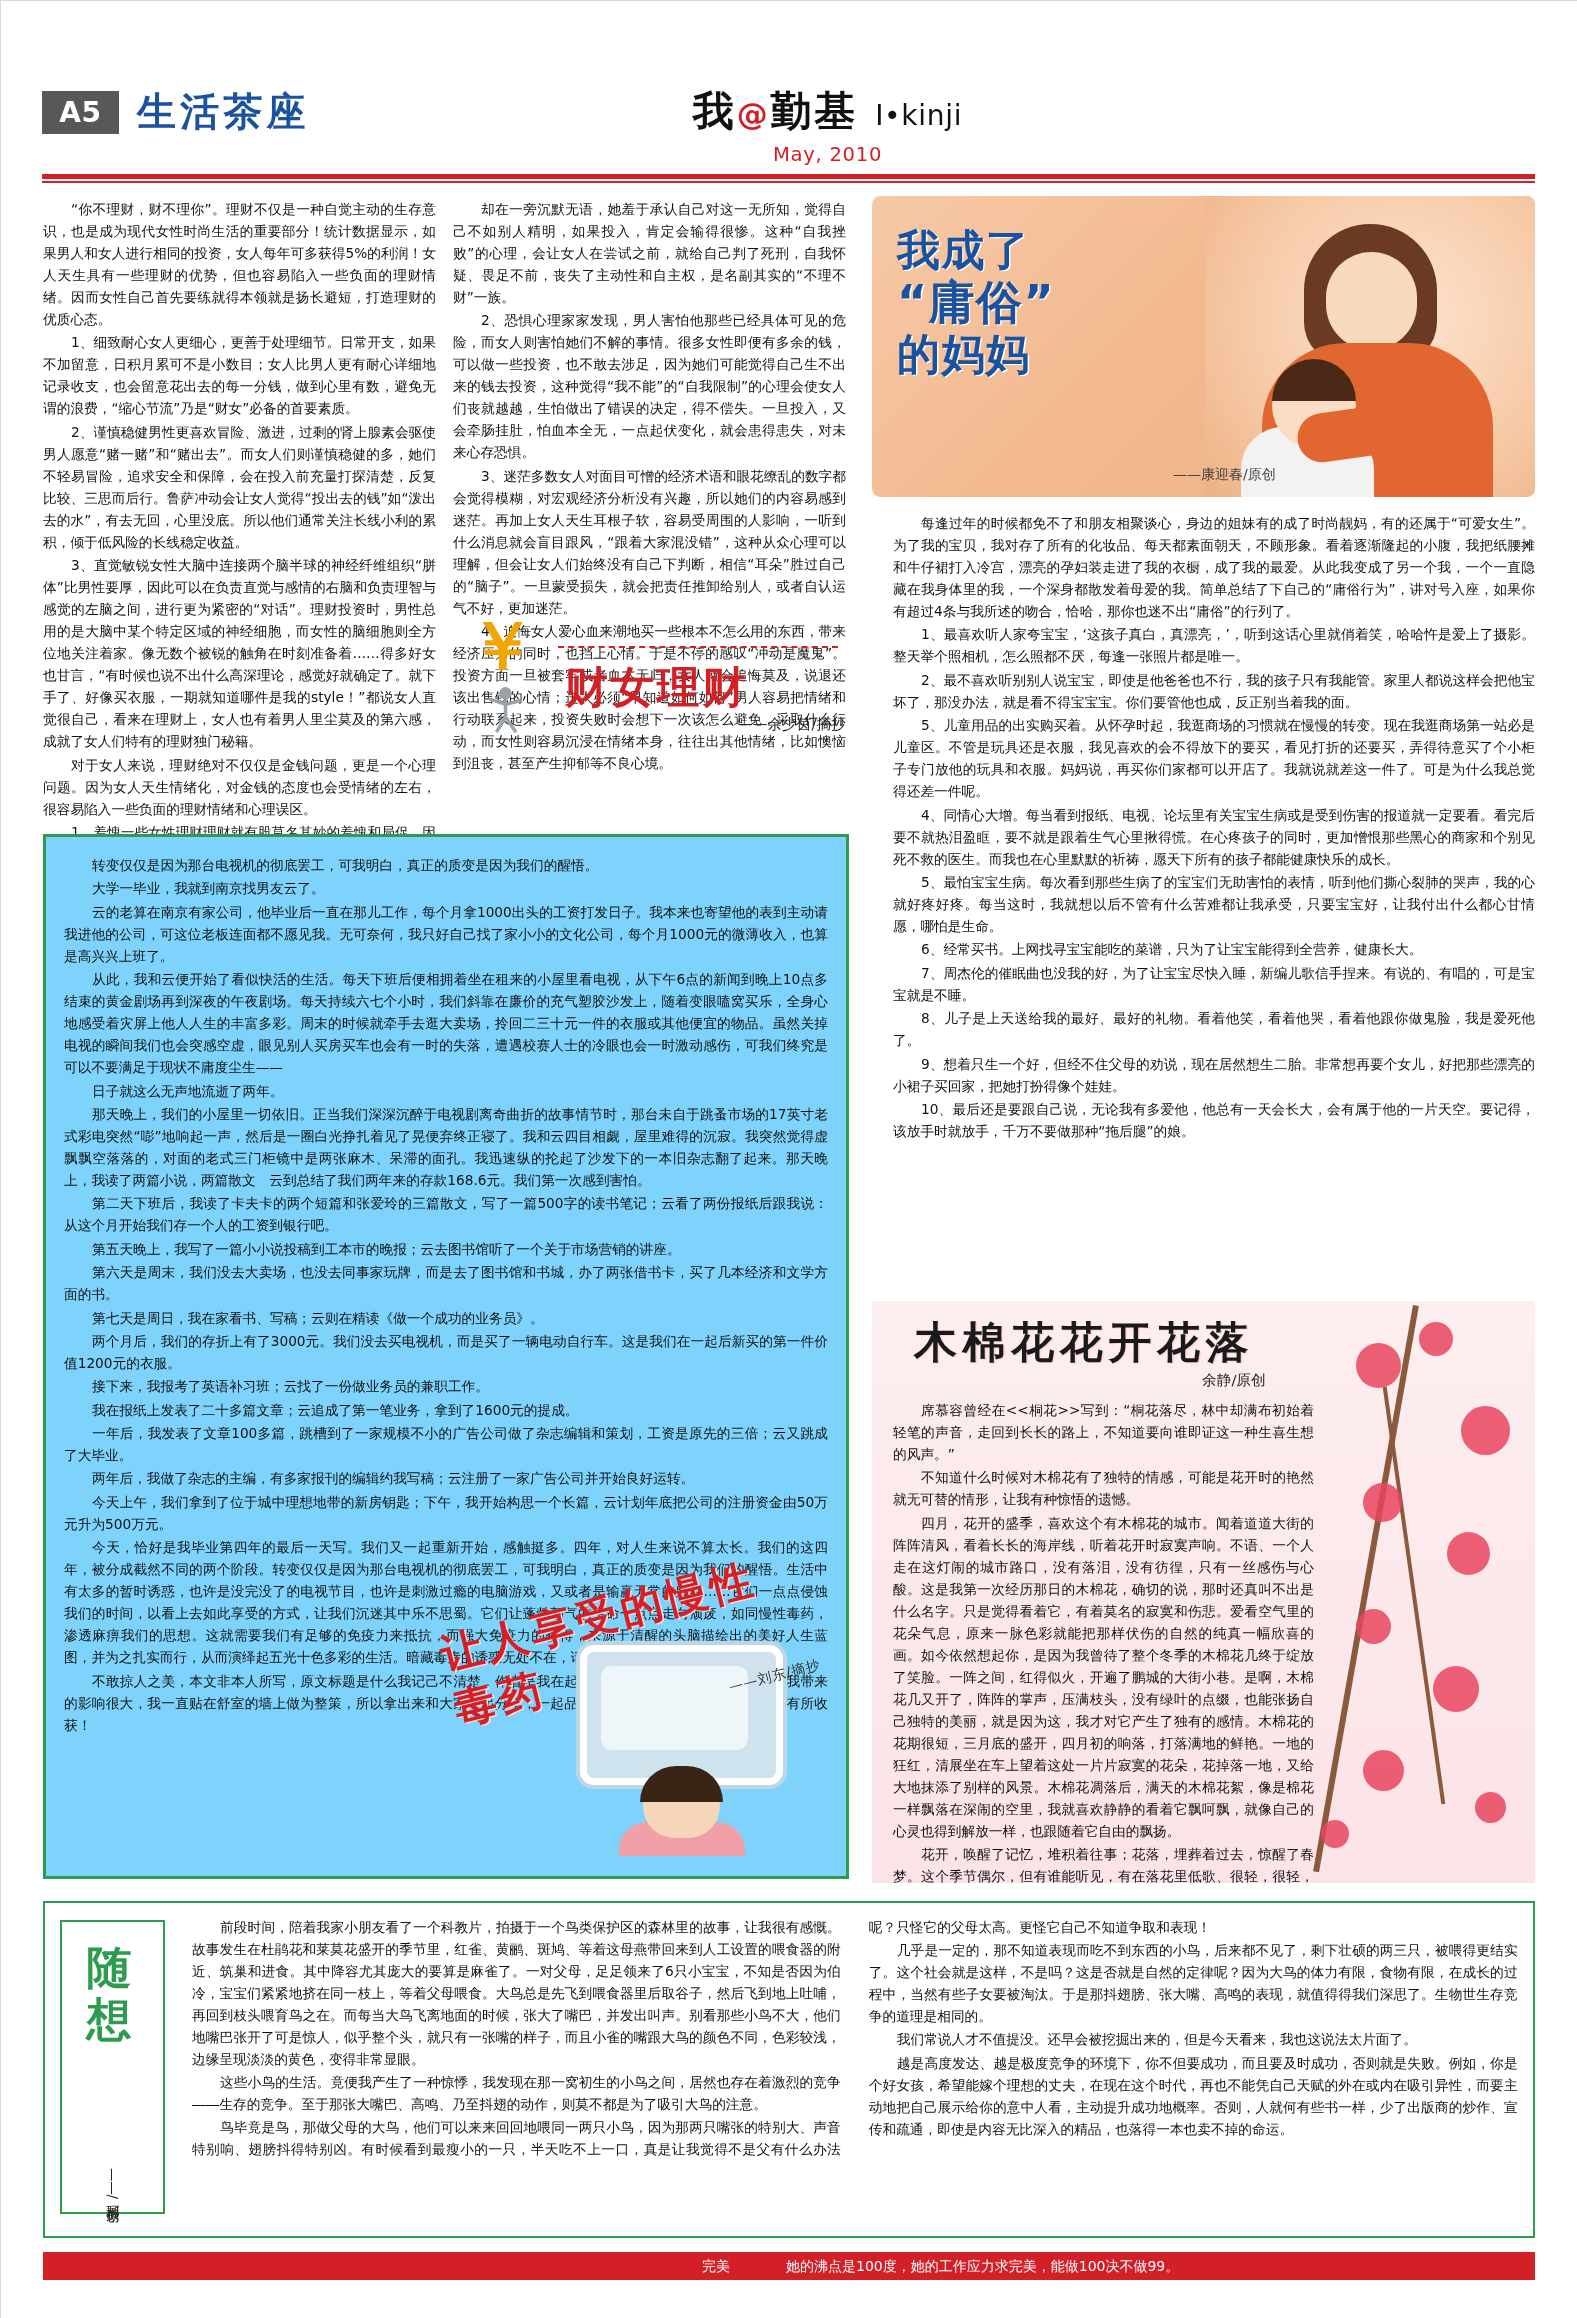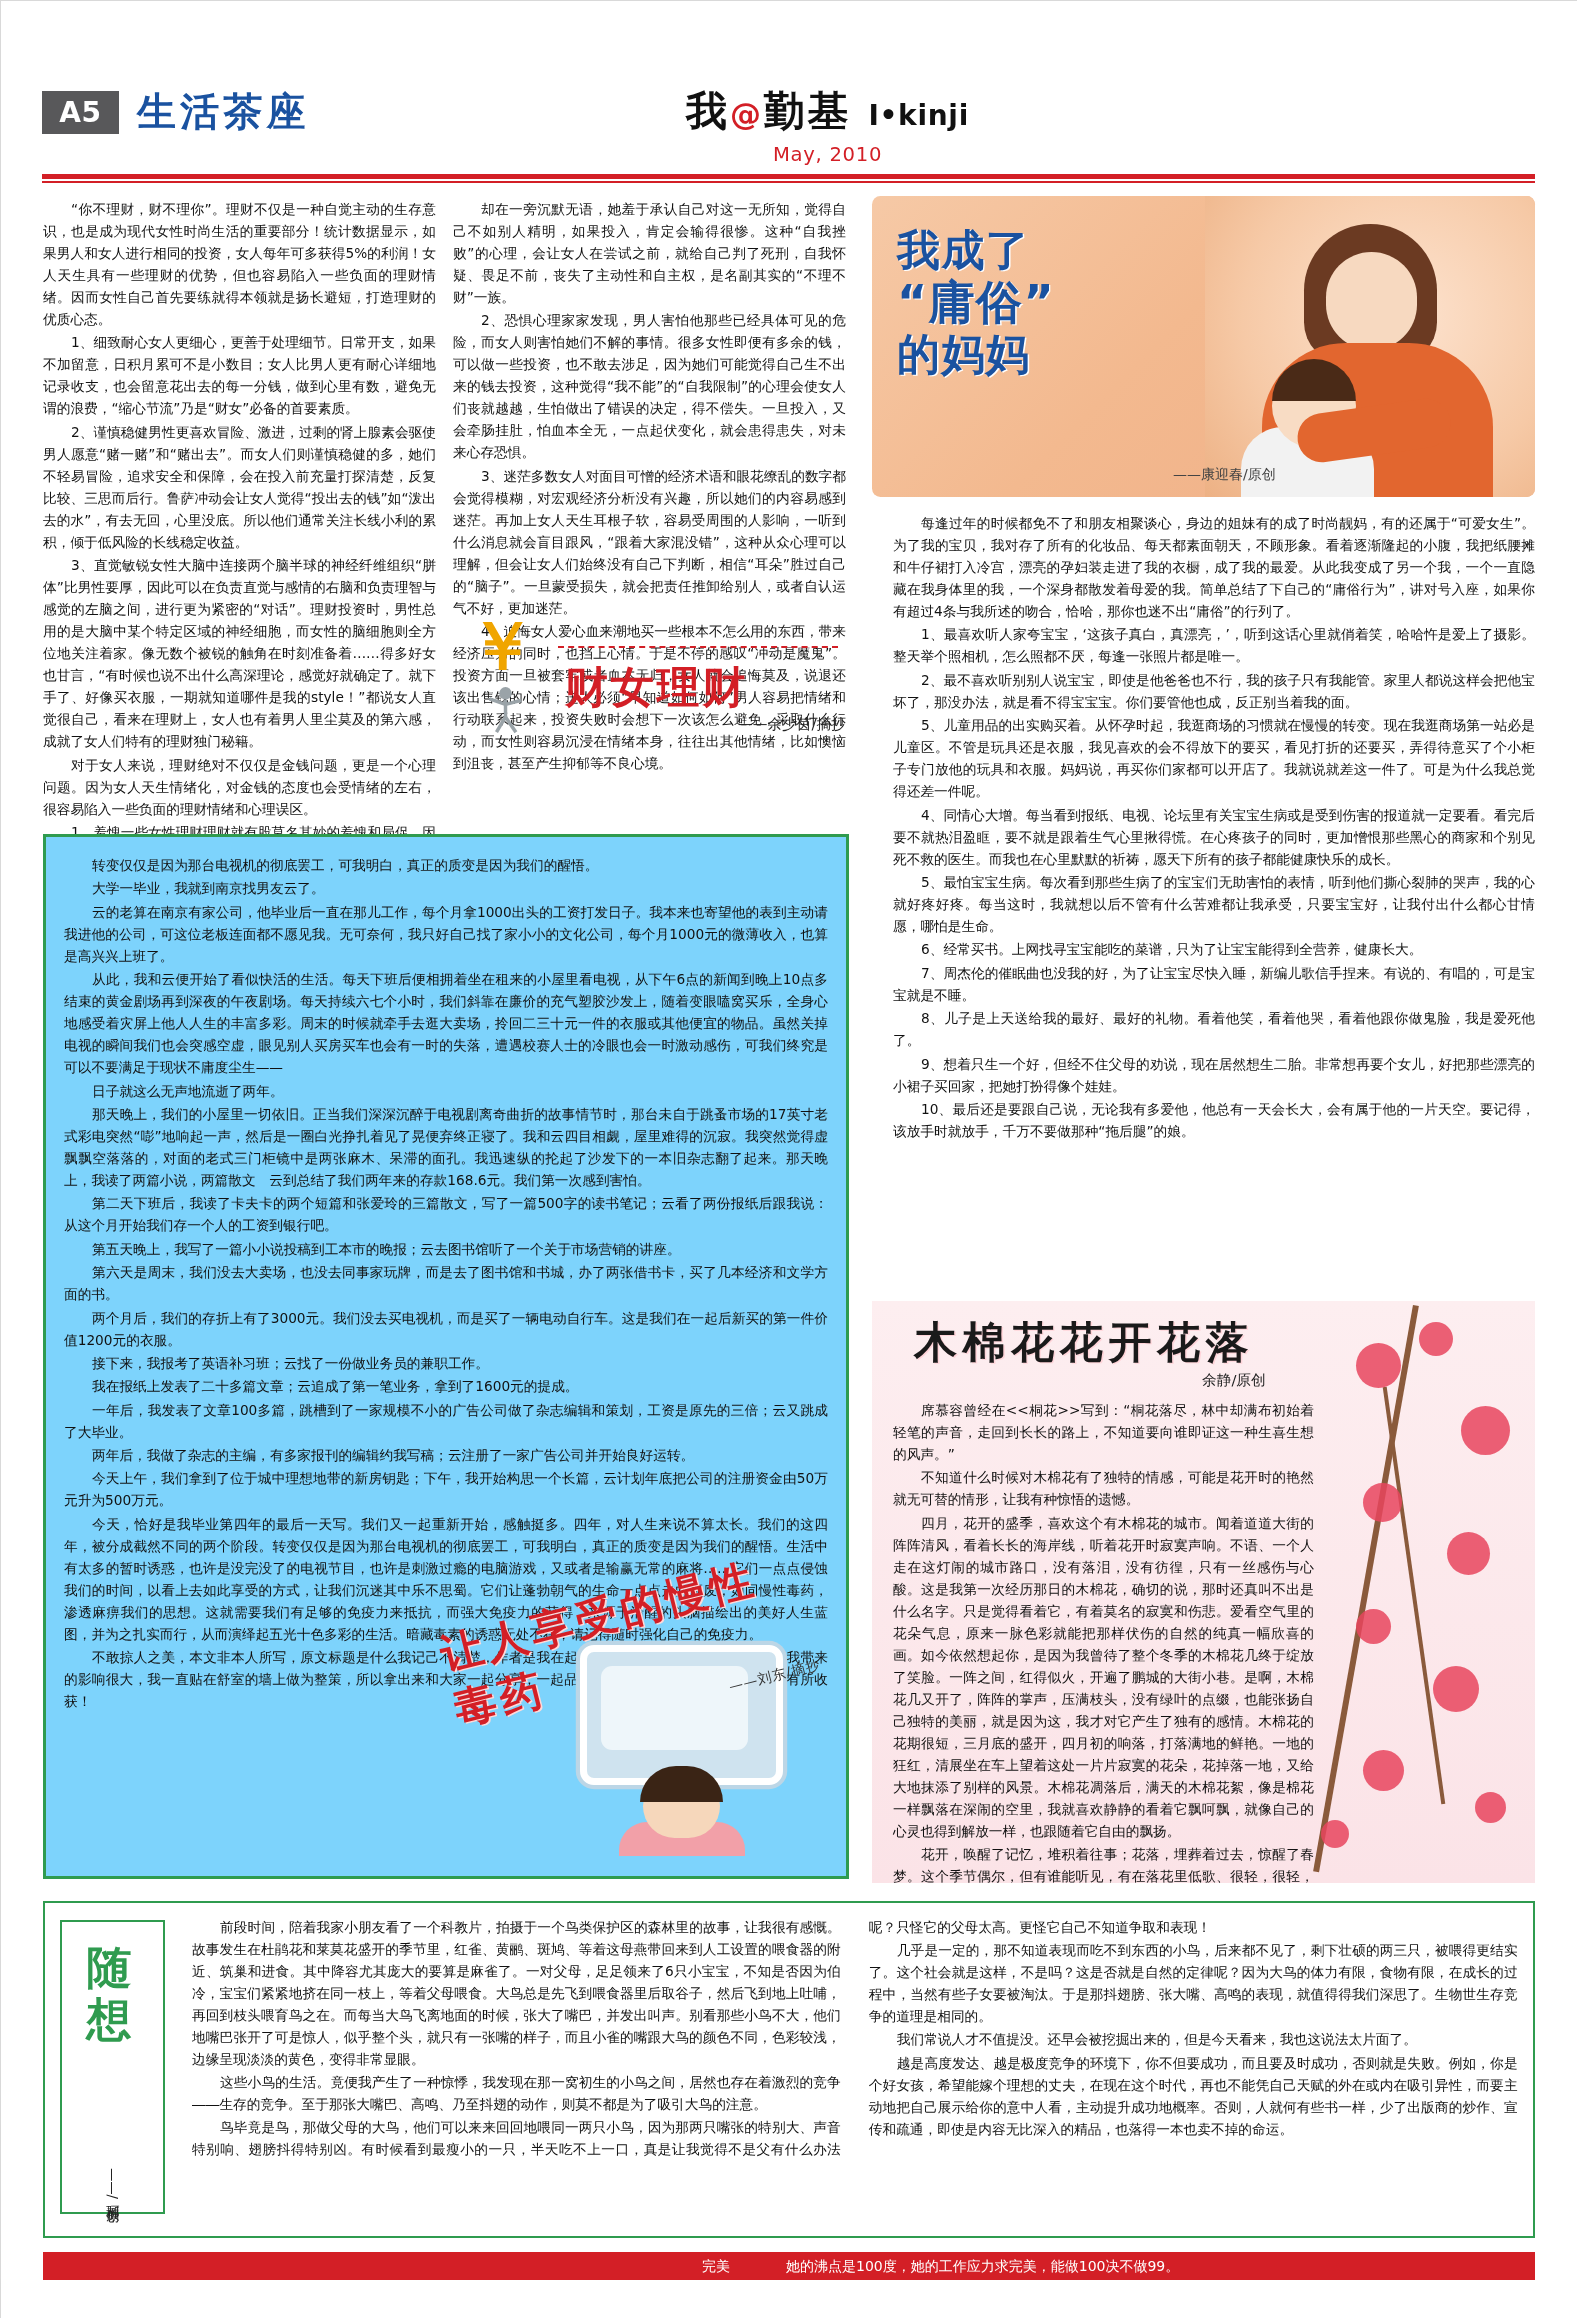--- a/index.html
+++ b/index.html
@@ -19,21 +19,21 @@
   }
   .section-title{
     position:absolute;left:95px;top:1.4px;color:#1a52a0;font-size:39px;font-weight:bold;
     letter-spacing:4.2px;font-family:"DejaVu Sans","Liberation Sans",sans-serif;
   }
   .brand{
     position:absolute;left:561px;top:0px;width:449px;text-align:center;
   }
   .brand .b-main{font-size:41px;font-weight:bold;color:#111;letter-spacing:2.8px;}
   .brand .b-at{color:#d31f26;font-size:31px;}
-  .brand .b-latin{color:#111;font-size:28px;font-weight:bold;letter-spacing:0.7px;}
+  .brand .b-latin{color:#111;font-size:28px;font-weight:normal;letter-spacing:0.7px;}
   .brand .b-date{color:#d31f26;font-size:19.6px;margin-top:4.2px;letter-spacing:0.7px;}
   .rule-red{position:absolute;left:42px;top:174px;width:1493px;height:4.9px;background:#d31f26;}
   .rule-red2{position:absolute;left:42px;top:181px;width:1493px;height:2.1px;background:#d31f26;}
 
   
   .cn{font-family:"DejaVu Sans","Liberation Sans",sans-serif;}
   p.body{
     margin:0 0 1.4px 0;font-size:13.7px;line-height:22px;color:#111;text-align:justify;
     text-indent:28px;
   }
@@ -244,20 +244,21 @@
     <div id="greenBox">
       <p class="body">转变仅仅是因为那台电视机的彻底罢工，可我明白，真正的质变是因为我们的醒悟。</p>
       <p class="body">大学一毕业，我就到南京找男友云了。</p>
       <p class="body">云的老算在南京有家公司，他毕业后一直在那儿工作，每个月拿1000出头的工资打发日子。我本来也寄望他的表到主动请我进他的公司，可这位老板连面都不愿见我。无可奈何，我只好自己找了家小小的文化公司，每个月1000元的微薄收入，也算是高兴兴上班了。</p>
       <p class="body">从此，我和云便开始了看似快活的生活。每天下班后便相拥着坐在租来的小屋里看电视，从下午6点的新闻到晚上10点多结束的黄金剧场再到深夜的午夜剧场。每天持续六七个小时，我们斜靠在廉价的充气塑胶沙发上，随着变眼嗑窝买乐，全身心地感受着灾屏上他人人生的丰富多彩。周末的时候就牵手去逛大卖场，拎回二三十元一件的衣服或其他便宜的物品。虽然关掉电视的瞬间我们也会突感空虚，眼见别人买房买车也会有一时的失落，遭遇校赛人士的冷眼也会一时激动感伤，可我们终究是可以不要满足于现状不庸度尘生——</p>
       <p class="body">日子就这么无声地流逝了两年。</p>
       <p class="body">那天晚上，我们的小屋里一切依旧。正当我们深深沉醉于电视剧离奇曲折的故事情节时，那台未自于跳蚤市场的17英寸老式彩电突然“嘭”地响起一声，然后是一圈白光挣扎着见了晃便弃终正寝了。我和云四目相觑，屋里难得的沉寂。我突然觉得虚飘飘空落落的，对面的老式三门柜镜中是两张麻木、呆滞的面孔。我迅速纵的抡起了沙发下的一本旧杂志翻了起来。那天晚上，我读了两篇小说，两篇散文　云到总结了我们两年来的存款168.6元。我们第一次感到害怕。</p>
       <p class="body">第二天下班后，我读了卡夫卡的两个短篇和张爱玲的三篇散文，写了一篇500字的读书笔记；云看了两份报纸后跟我说：从这个月开始我们存一个人的工资到银行吧。</p>
       <p class="body">第五天晚上，我写了一篇小小说投稿到工本市的晚报；云去图书馆听了一个关于市场营销的讲座。</p>
       <p class="body">第六天是周末，我们没去大卖场，也没去同事家玩牌，而是去了图书馆和书城，办了两张借书卡，买了几本经济和文学方面的书。</p>
+      <p class="body">第七天是周日，我在家看书、写稿；云则在精读《做一个成功的业务员》。</p>
       <p class="body">两个月后，我们的存折上有了3000元。我们没去买电视机，而是买了一辆电动自行车。这是我们在一起后新买的第一件价值1200元的衣服。</p>
       <p class="body">接下来，我报考了英语补习班；云找了一份做业务员的兼职工作。</p>
       <p class="body">我在报纸上发表了二十多篇文章；云追成了第一笔业务，拿到了1600元的提成。</p>
       <p class="body">一年后，我发表了文章100多篇，跳槽到了一家规模不小的广告公司做了杂志编辑和策划，工资是原先的三倍；云又跳成了大毕业。</p>
       <p class="body">两年后，我做了杂志的主编，有多家报刊的编辑约我写稿；云注册了一家广告公司并开始良好运转。</p>
       <p class="body">今天上午，我们拿到了位于城中理想地带的新房钥匙；下午，我开始构思一个长篇，云计划年底把公司的注册资金由50万元升为500万元。</p>
       <p class="body">今天，恰好是我毕业第四年的最后一天写。我们又一起重新开始，感触挺多。四年，对人生来说不算太长。我们的这四年，被分成截然不同的两个阶段。转变仅仅是因为那台电视机的彻底罢工，可我明白，真正的质变是因为我们的醒悟。生活中有太多的暂时诱惑，也许是没完没了的电视节目，也许是刺激过瘾的电脑游戏，又或者是输赢无常的麻将……它们一点点侵蚀我们的时间，以看上去如此享受的方式，让我们沉迷其中乐不思蜀。它们让蓬勃朝气的生命一点点走向颓废，如同慢性毒药，渗透麻痹我们的思想。这就需要我们有足够的免疫力来抵抗，而强大免疫力的获得，来源于清醒的头脑描绘出的美好人生蓝图，并为之扎实而行，从而演绎起五光十色多彩的生活。暗藏毒素的诱惑无处不在，请记得随时强化自己的免疫力。</p>
       <p class="body">不敢掠人之美，本文非本人所写，原文标题是什么我记己不清楚，作者是我在起点认识的一写手大大，此篇文章给我带来的影响很大，我一直贴在舒室的墙上做为整策，所以拿出来和大家一起分享，一起品味。读完这篇文章，相信您一定会有所收获！</p>
 
       <div class="tvbox">

